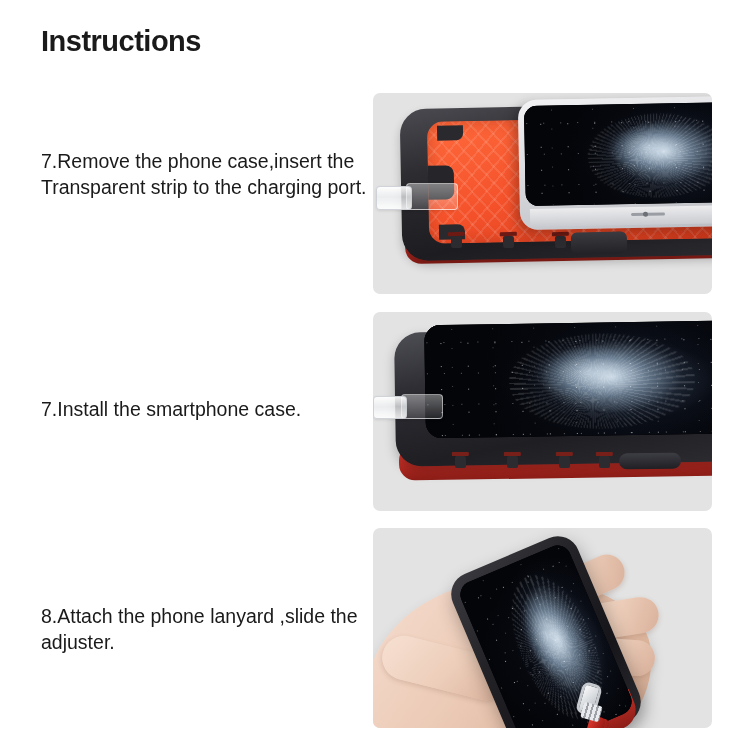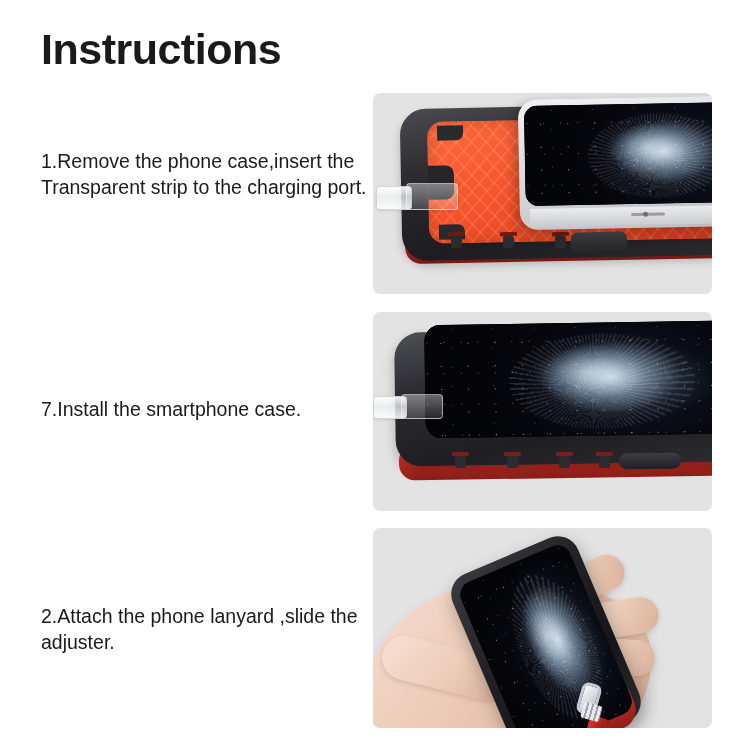--- a/index.html
+++ b/index.html
@@ -16,21 +16,21 @@
     font-family: "Liberation Sans", "DejaVu Sans", sans-serif;
     color: #000000;
     -webkit-font-smoothing: antialiased;
   }
 
   
   .page-title {
     position: absolute;
     left: 41px;
     top: 25px;
-    font-size: 43px;
+    font-size: 29px;
     font-weight: bold;
     letter-spacing: -0.5px;
     line-height: 1.15;
     color: #1a1a1a;
     white-space: nowrap;
   }
 
   
   .step-text {
     position: absolute;
@@ -451,21 +451,21 @@
     border-radius: 5px;
     transform: rotate(19deg);
     z-index: 5;
   }
 </style>
 </head>
 <body>
 
 <div class="page-title">Instructions</div>
 
-<div class="step-text" id="step-text-1">1.Remove the phone case,insert the Transparent strip to the charging port.</div>
+<div class="step-text" id="step-text-1">7.Remove the phone case,insert the Transparent strip to the charging port.</div>
 
 <div class="panel" id="panel-1">
   <div class="panel-stage">
 
     <div class="p1-redplate"></div>
 
     <div class="p1-vent" style="left:78px"></div>
     <div class="p1-vent" style="left:130px"></div>
     <div class="p1-vent" style="left:182px"></div>
     <div class="p1-vent" style="left:234px"></div>
@@ -512,21 +512,21 @@
       <div class="wallpaper"></div>
     </div>
 
     <div class="strip" id="p2-strip-in"></div>
     <div class="strip" id="p2-strip-out"></div>
 
     <div class="p2-button"></div>
   </div>
 </div>
 
-<div class="step-text" id="step-text-3">2.Attach the phone lanyard ,slide the adjuster.</div>
+<div class="step-text" id="step-text-3">8.Attach the phone lanyard ,slide the adjuster.</div>
 
 <div class="panel" id="panel-3">
   <div class="panel-stage">
 
     <div class="p3-hand"></div>
     <div class="finger" id="p3-thumb"></div>
 
     <div class="p3-phone">
       <div class="p3-screen">
         <div class="wallpaper"></div>

